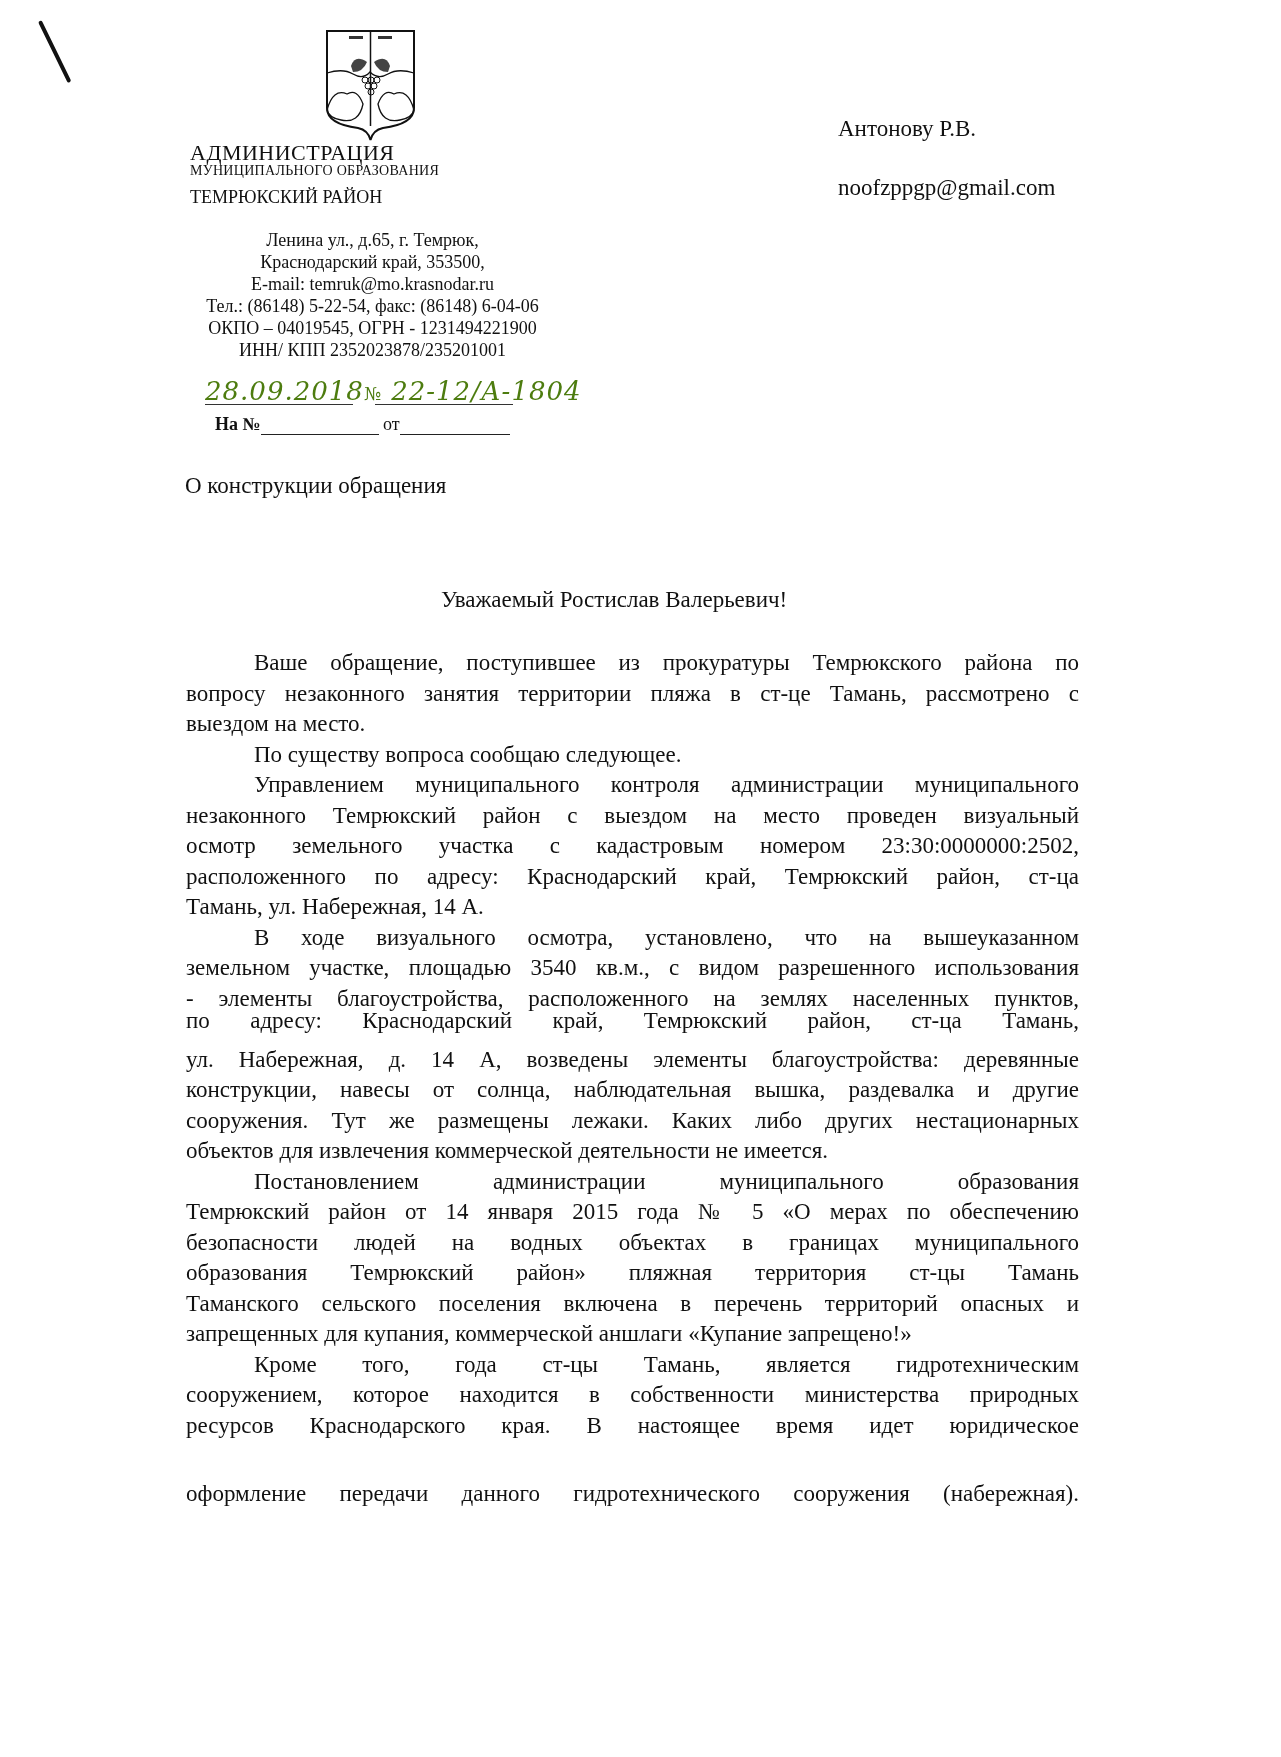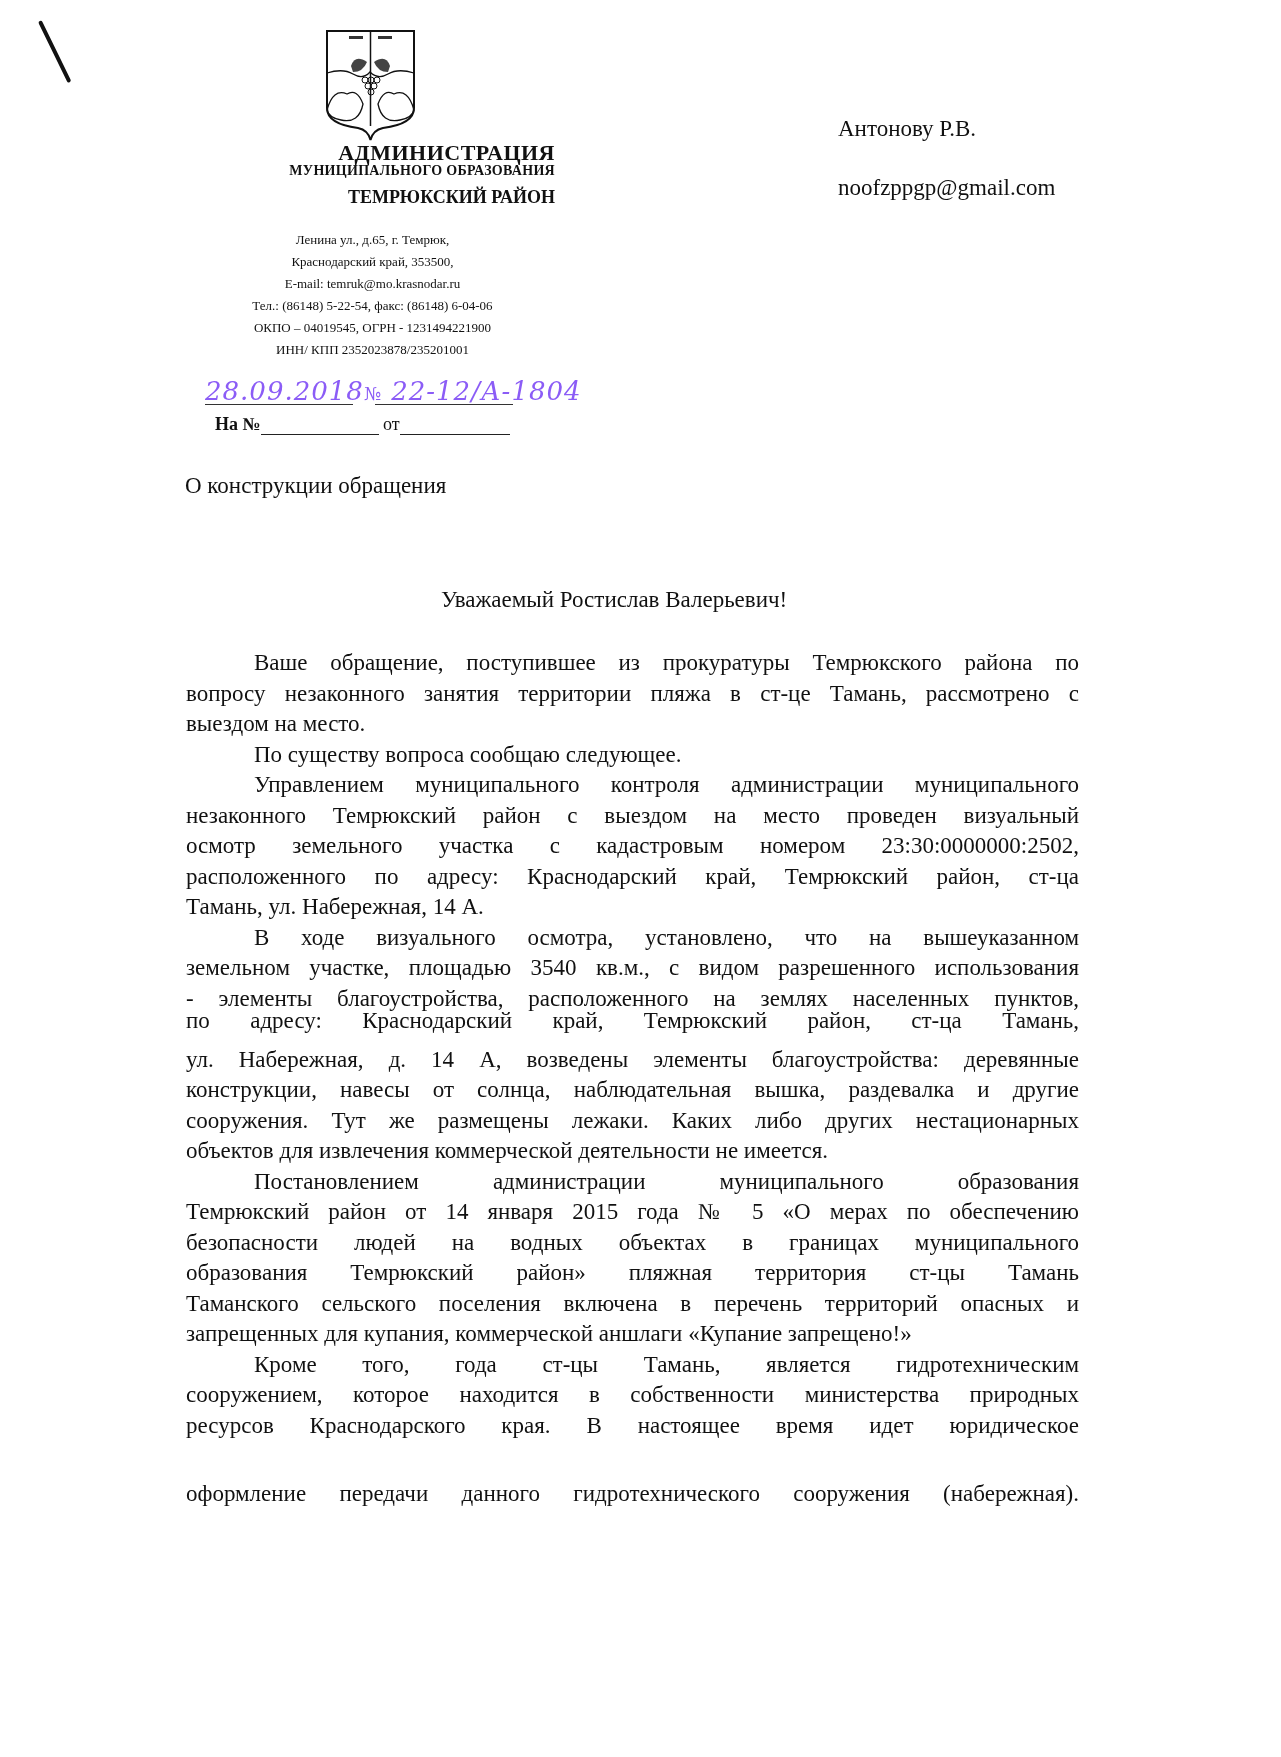--- a/index.html
+++ b/index.html
@@ -1,26 +1,26 @@
 <!DOCTYPE html>
 <html><head>
 <meta charset="utf-8">
 <style>
   html, body { margin: 0; padding: 0; background: #ffffff; }
   body { width: 1281px; height: 1757px; position: relative; overflow: hidden; color: #111; font-family: "Liberation Serif", serif; }
   .abs { position: absolute; }
   .stroke-mark { left: 38px; top: 22px; width: 4px; height: 68px; background: #111; transform: rotate(-26deg); transform-origin: top left; border-radius: 2px; }
   .emblem { left: 323px; top: 28px; width: 95px; height: 115px; }
-  .org { left: 190px; width: 365px; text-align: right; font-weight: bold; line-height: 22px; }
+  .org { left: 190px; width: 365px; text-align: left; font-weight: normal; line-height: 22px; }
   .org-1 { top: 142px; font-size: 22px; letter-spacing: 0.5px; }
   .org-2 { top: 160px; font-size: 14px; letter-spacing: 0.3px; }
   .org-3 { top: 186px; font-size: 18px; }
-  .addr { left: 180px; width: 385px; text-align: center; font-size: 13px; line-height: 22px; }
+  .addr { left: 180px; width: 385px; text-align: center; font-size: 18px; line-height: 22px; }
   .recipient { left: 838px; font-size: 23px; }
-  .reg-line { top: 376px; left: 205px; font-size: 26px; font-family: "DejaVu Serif", serif; font-style: italic; color: #8b5cf6; letter-spacing: 1px; }
+  .reg-line { top: 376px; left: 205px; font-size: 26px; font-family: "DejaVu Serif", serif; font-style: italic; color: #4d7c0f; letter-spacing: 1px; }
   .reg-underline { position: absolute; height: 1px; background: #333; }
   .na-line { top: 414px; left: 215px; font-size: 18px; font-weight: bold; }
   .na-line .blank { display: inline-block; border-bottom: 1.5px solid #222; height: 18px; vertical-align: bottom; }
   .subject { top: 473px; left: 185px; font-size: 23px; }
   .greeting { top: 587px; left: 441px; font-size: 23px; }
   .body-text { left: 186px; width: 893px; font-size: 23px; }
   .ln { position: absolute; left: 0; width: 893px; height: 32px; line-height: 32px; white-space: nowrap; text-align: justify; text-align-last: justify; transform-origin: left; }
   .ln.last { text-align-last: left; }
   .ln.indent { text-indent: 68px; }
 </style>

